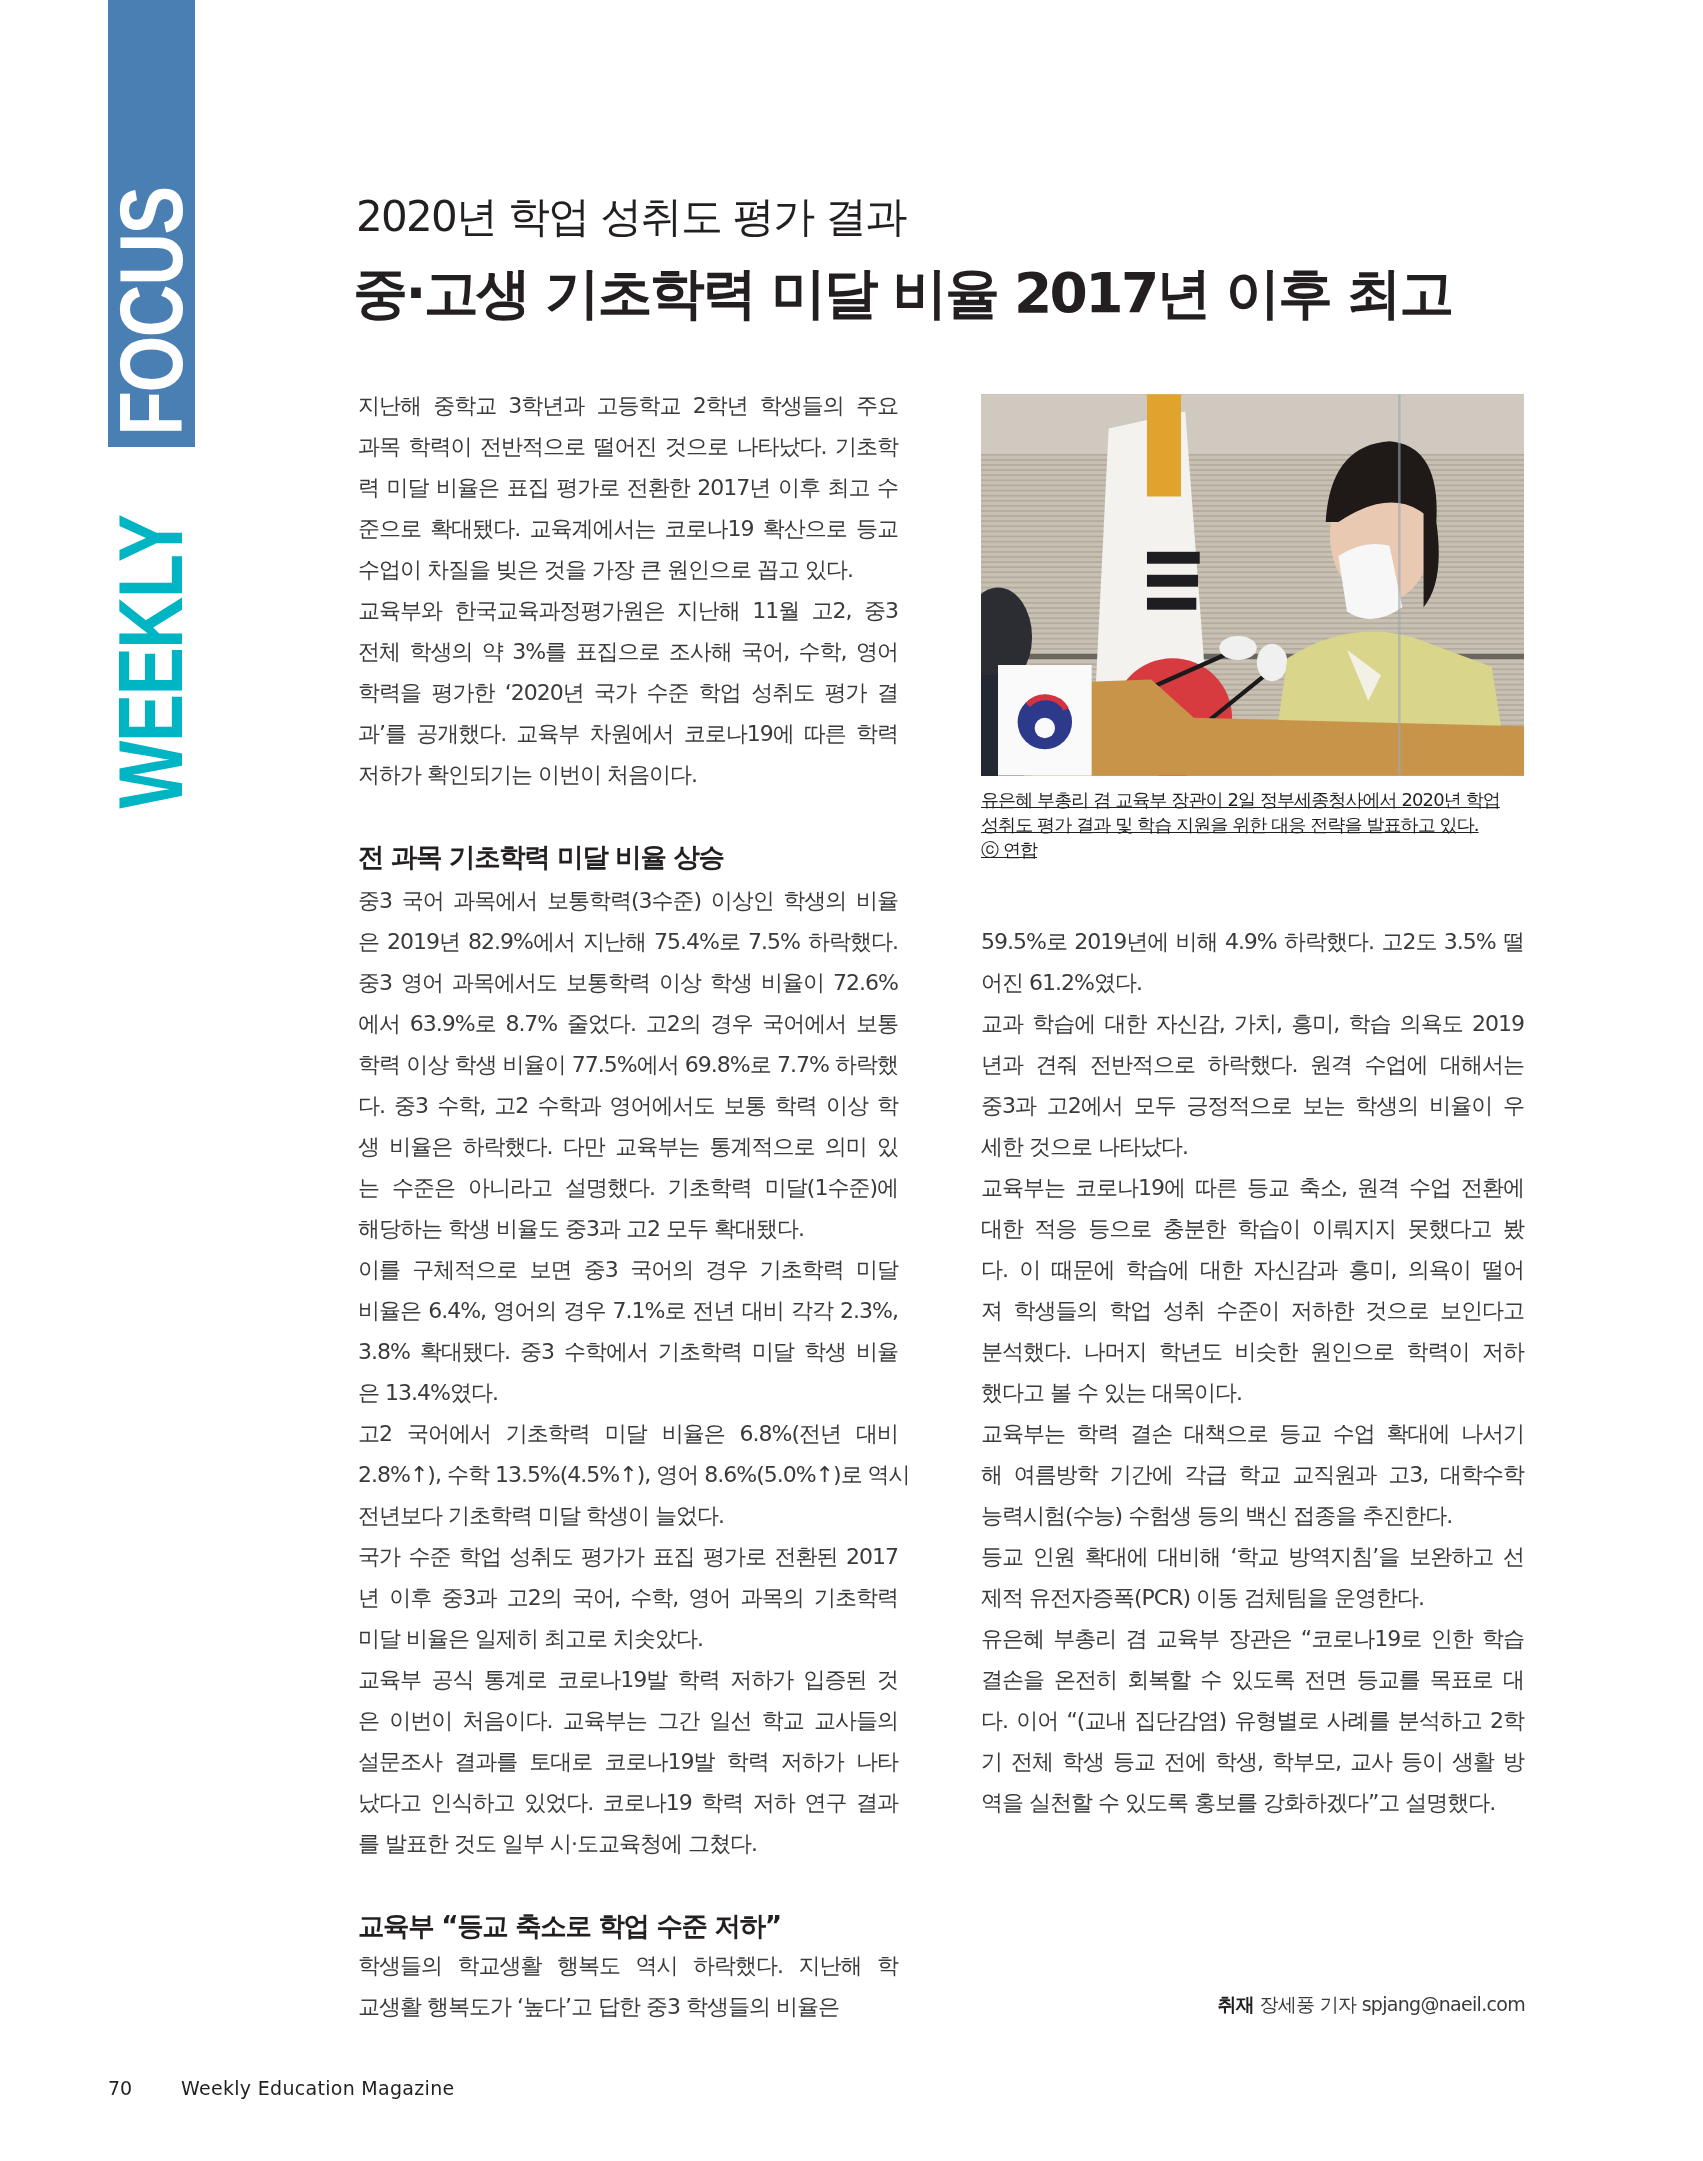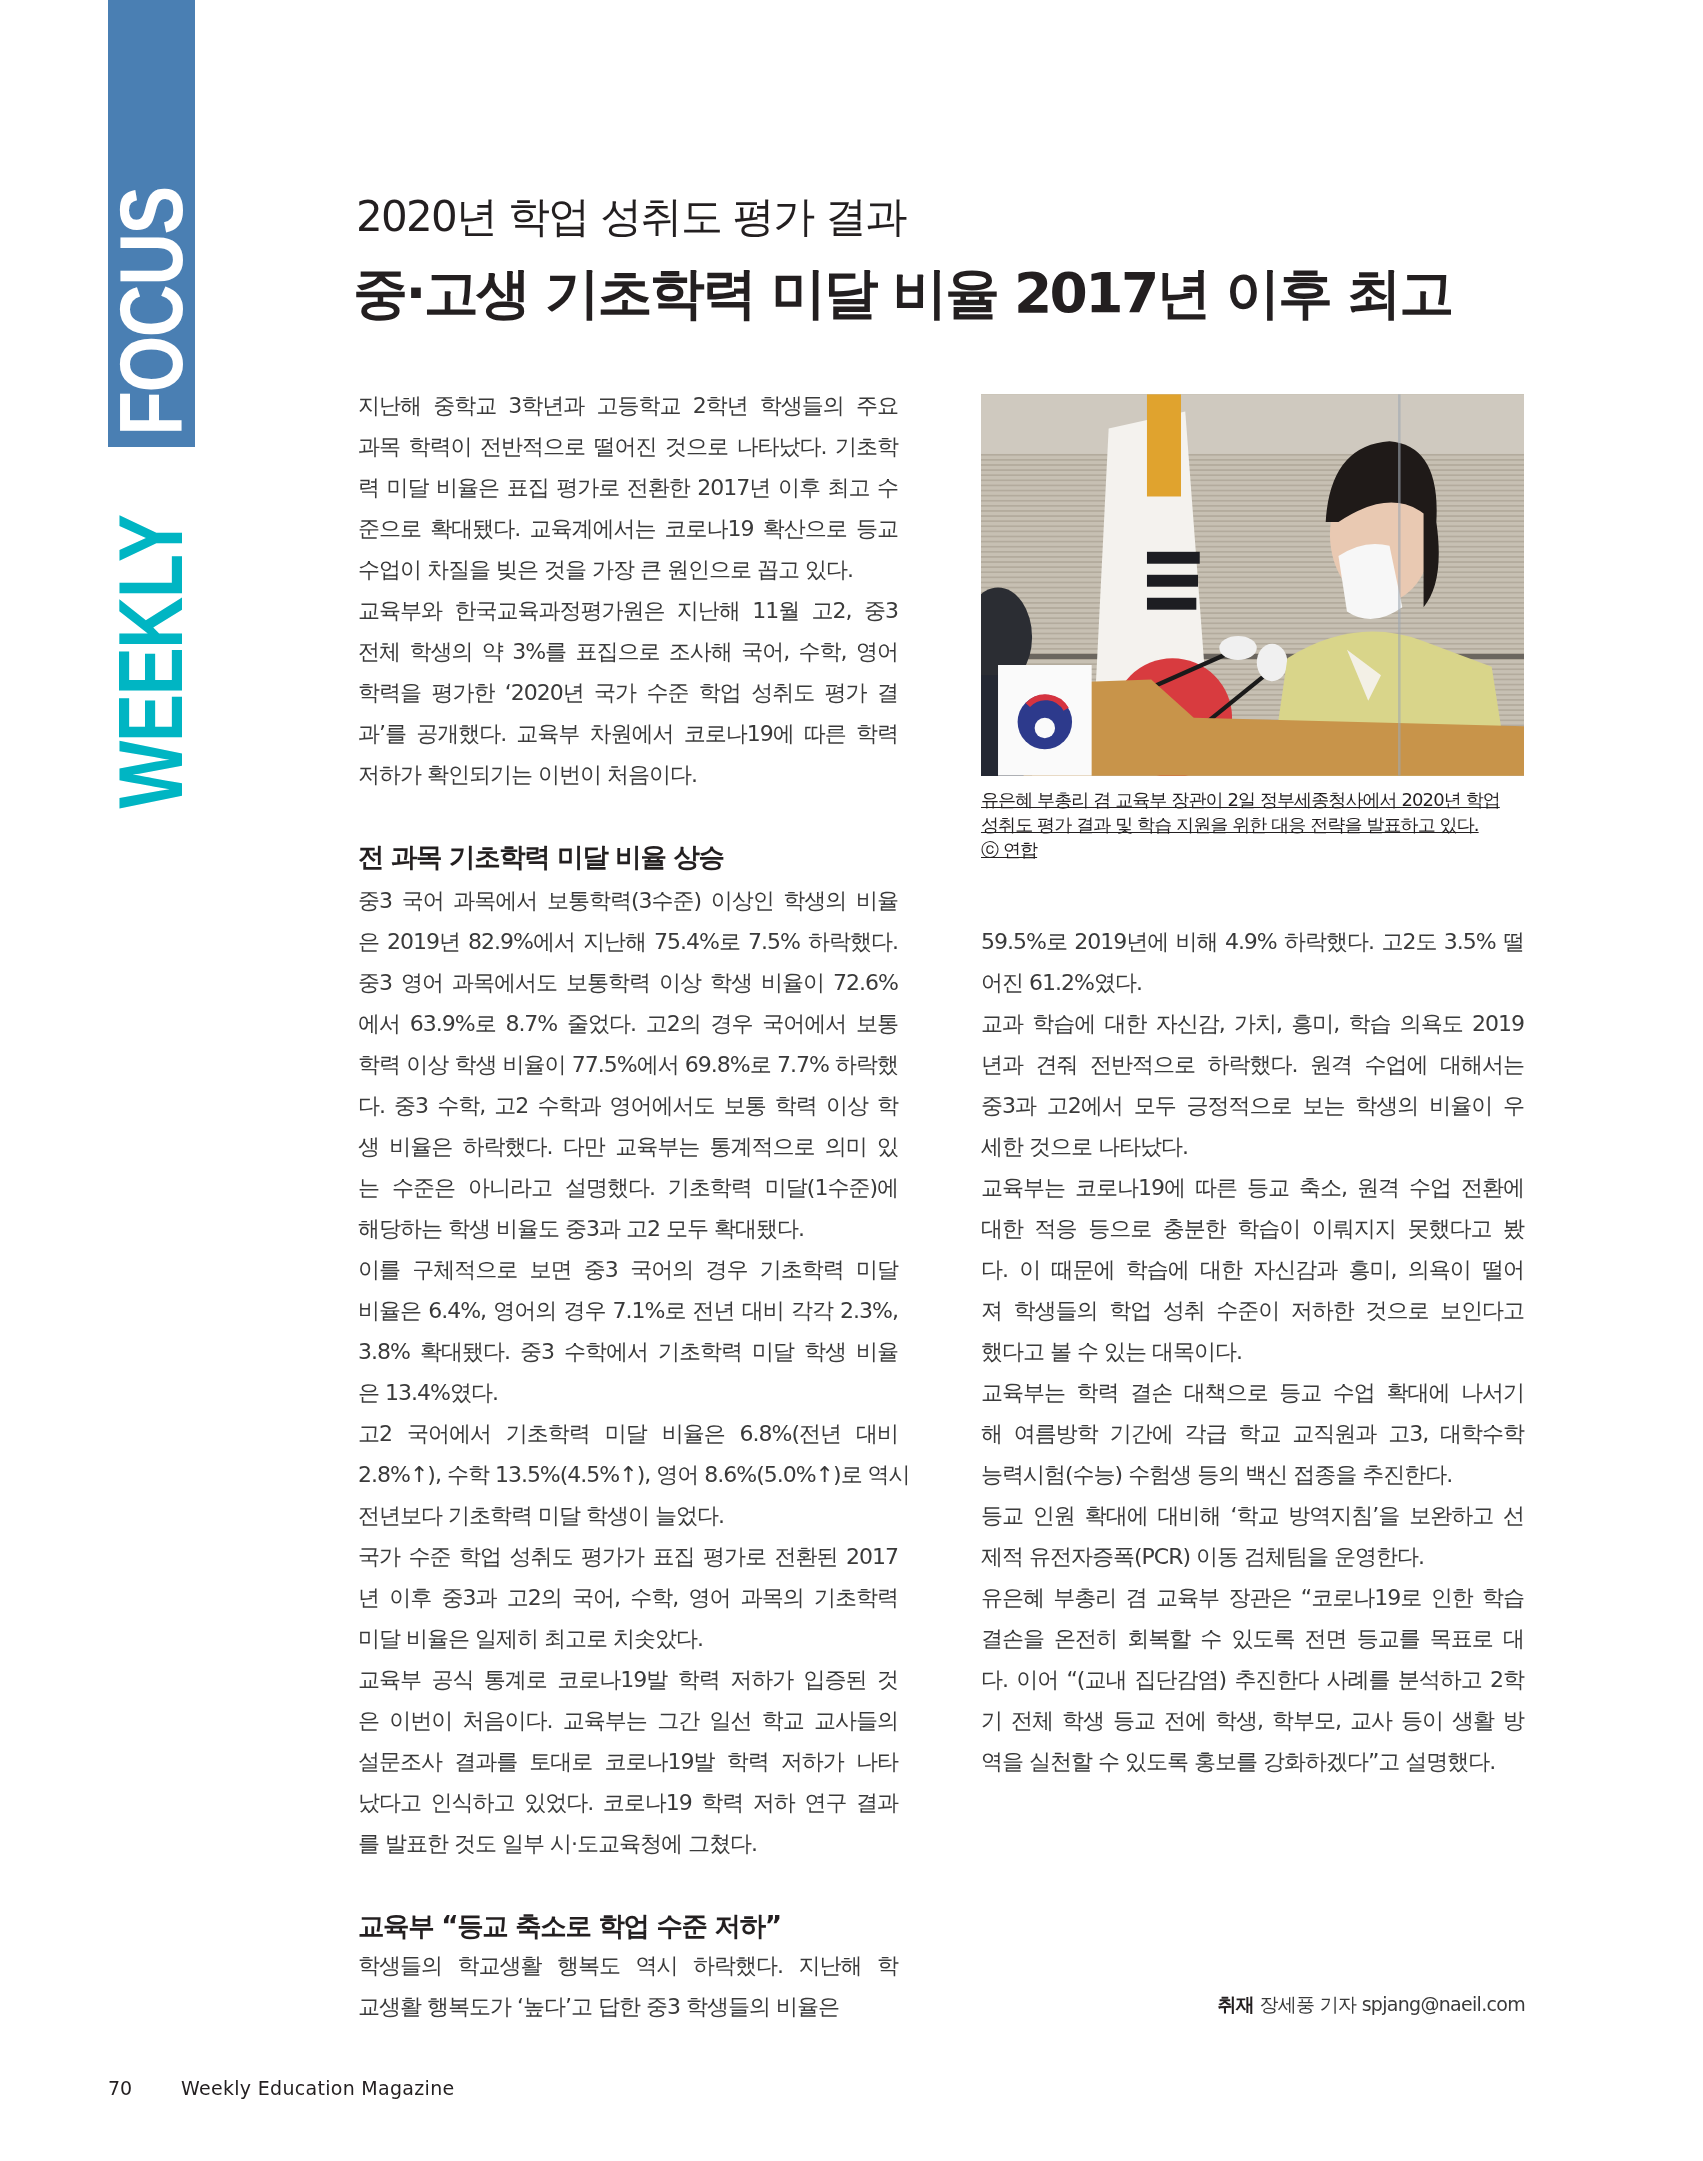--- a/index.html
+++ b/index.html
@@ -159,29 +159,30 @@
     <div class="line">59.5%로 2019년에 비해 4.9% 하락했다. 고2도 3.5% 떨</div>
     <div class="line last">어진 61.2%였다.</div>
     <div class="line">교과 학습에 대한 자신감, 가치, 흥미, 학습 의욕도 2019</div>
     <div class="line">년과 견줘 전반적으로 하락했다. 원격 수업에 대해서는</div>
     <div class="line">중3과 고2에서 모두 긍정적으로 보는 학생의 비율이 우</div>
     <div class="line last">세한 것으로 나타났다.</div>
     <div class="line">교육부는 코로나19에 따른 등교 축소, 원격 수업 전환에</div>
     <div class="line">대한 적응 등으로 충분한 학습이 이뤄지지 못했다고 봤</div>
     <div class="line">다. 이 때문에 학습에 대한 자신감과 흥미, 의욕이 떨어</div>
     <div class="line">져 학생들의 학업 성취 수준이 저하한 것으로 보인다고</div>
+    <div class="line">분석했다. 나머지 학년도 비슷한 원인으로 학력이 저하</div>
     <div class="line last">했다고 볼 수 있는 대목이다.</div>
     <div class="line">교육부는 학력 결손 대책으로 등교 수업 확대에 나서기</div>
     <div class="line">해 여름방학 기간에 각급 학교 교직원과 고3, 대학수학</div>
     <div class="line last">능력시험(수능) 수험생 등의 백신 접종을 추진한다.</div>
     <div class="line">등교 인원 확대에 대비해 ‘학교 방역지침’을 보완하고 선</div>
     <div class="line last">제적 유전자증폭(PCR) 이동 검체팀을 운영한다.</div>
     <div class="line">유은혜 부총리 겸 교육부 장관은 “코로나19로 인한 학습</div>
     <div class="line">결손을 온전히 회복할 수 있도록 전면 등교를 목표로 대</div>
-    <div class="line">다. 이어 “(교내 집단감염) 추진한다 사례를 분석하고 2학</div>
+    <div class="line">다. 이어 “(교내 집단감염) 유형별로 사례를 분석하고 2학</div>
     <div class="line">기 전체 학생 등교 전에 학생, 학부모, 교사 등이 생활 방</div>
     <div class="line last">역을 실천할 수 있도록 홍보를 강화하겠다”고 설명했다.</div>
   </div>
 
 <div class="abs byline">
   <b>취재</b>
   <span>장세풍 기자 spjang@naeil.com</span>
 </div>
 
 <div class="abs footer-page">70</div>

